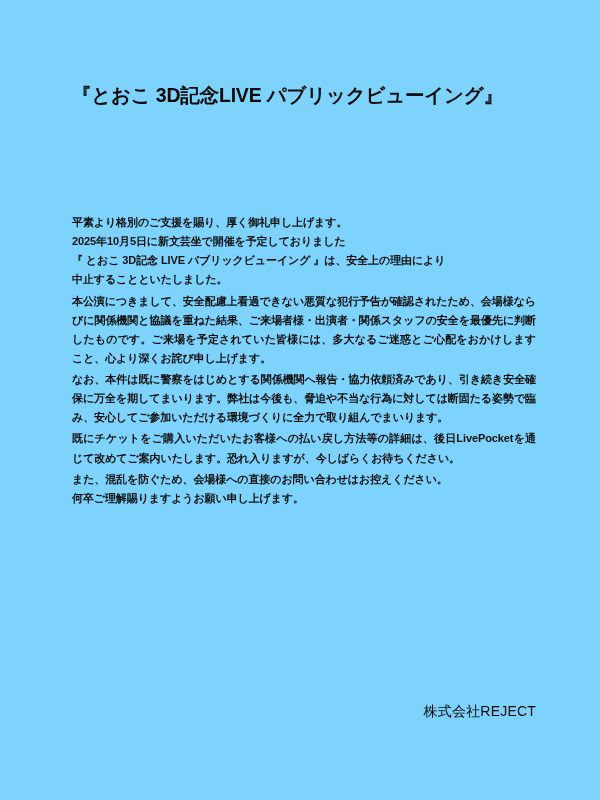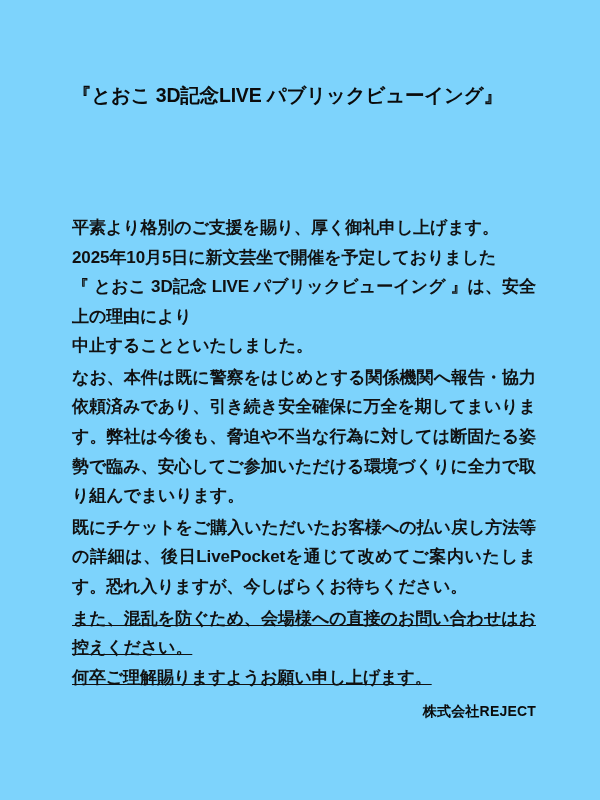--- a/index.html
+++ b/index.html
@@ -36,53 +36,54 @@
     color: #0b0b0b;
     white-space: nowrap;
   }
   .body-block {
     position: absolute;
     top: 213px;
     left: 72px;
     right: 64px;
   }
   .para {
-    font-size: 17px;
+    font-size: 11px;
     line-height: 1.74;
     font-weight: bold;
     color: #111111;
     letter-spacing: -0.1px;
     text-align: justify;
     margin: 0 0 2px 0;
   }
   .signature {
     position: absolute;
     right: 64px;
     top: 703px;
     font-size: 14px;
-    font-weight: bold;
+    font-weight: normal;
     color: #0b0b0b;
     letter-spacing: 0.2px;
   }
 </style>
 </head>
 <body>
 
 <div class="page">
 
   <div class="title-block">
     <div class="title-line">『とおこ 3D記念LIVE パブリックビューイング』</div>
   </div>
 
   <div class="body-block">
     <p class="para" style="white-space: pre-line;">平素より格別のご支援を賜り、厚く御礼申し上げます。
 2025年10月5日に新文芸坐で開催を予定しておりました
 『 とおこ 3D記念 LIVE パブリックビューイング 』は、安全上の理由により
 中止することといたしました。</p>
+    <p class="para">本公演につきまして、安全配慮上看過できない悪質な犯行予告が確認されたため、会場様ならびに関係機関と協議を重ねた結果、ご来場者様・出演者・関係スタッフの安全を最優先に判断したものです。ご来場を予定されていた皆様には、多大なるご迷惑とご心配をおかけしますこと、心より深くお詫び申し上げます。</p>
     <p class="para">なお、本件は既に警察をはじめとする関係機関へ報告・協力依頼済みであり、引き続き安全確保に万全を期してまいります。弊社は今後も、脅迫や不当な行為に対しては断固たる姿勢で臨み、安心してご参加いただける環境づくりに全力で取り組んでまいります。</p>
     <p class="para">既にチケットをご購入いただいたお客様への払い戻し方法等の詳細は、後日LivePocketを通じて改めてご案内いたします。恐れ入りますが、今しばらくお待ちください。</p>
-    <p class="para" style="white-space: pre-line; text-decoration: underline;">また、混乱を防ぐため、会場様への直接のお問い合わせはお控えください。
+    <p class="para" style="white-space: pre-line;">また、混乱を防ぐため、会場様への直接のお問い合わせはお控えください。
 何卒ご理解賜りますようお願い申し上げます。</p>
   </div>
 
   <div class="signature">株式会社REJECT</div>
 
 </div>
 
 </body></html>

